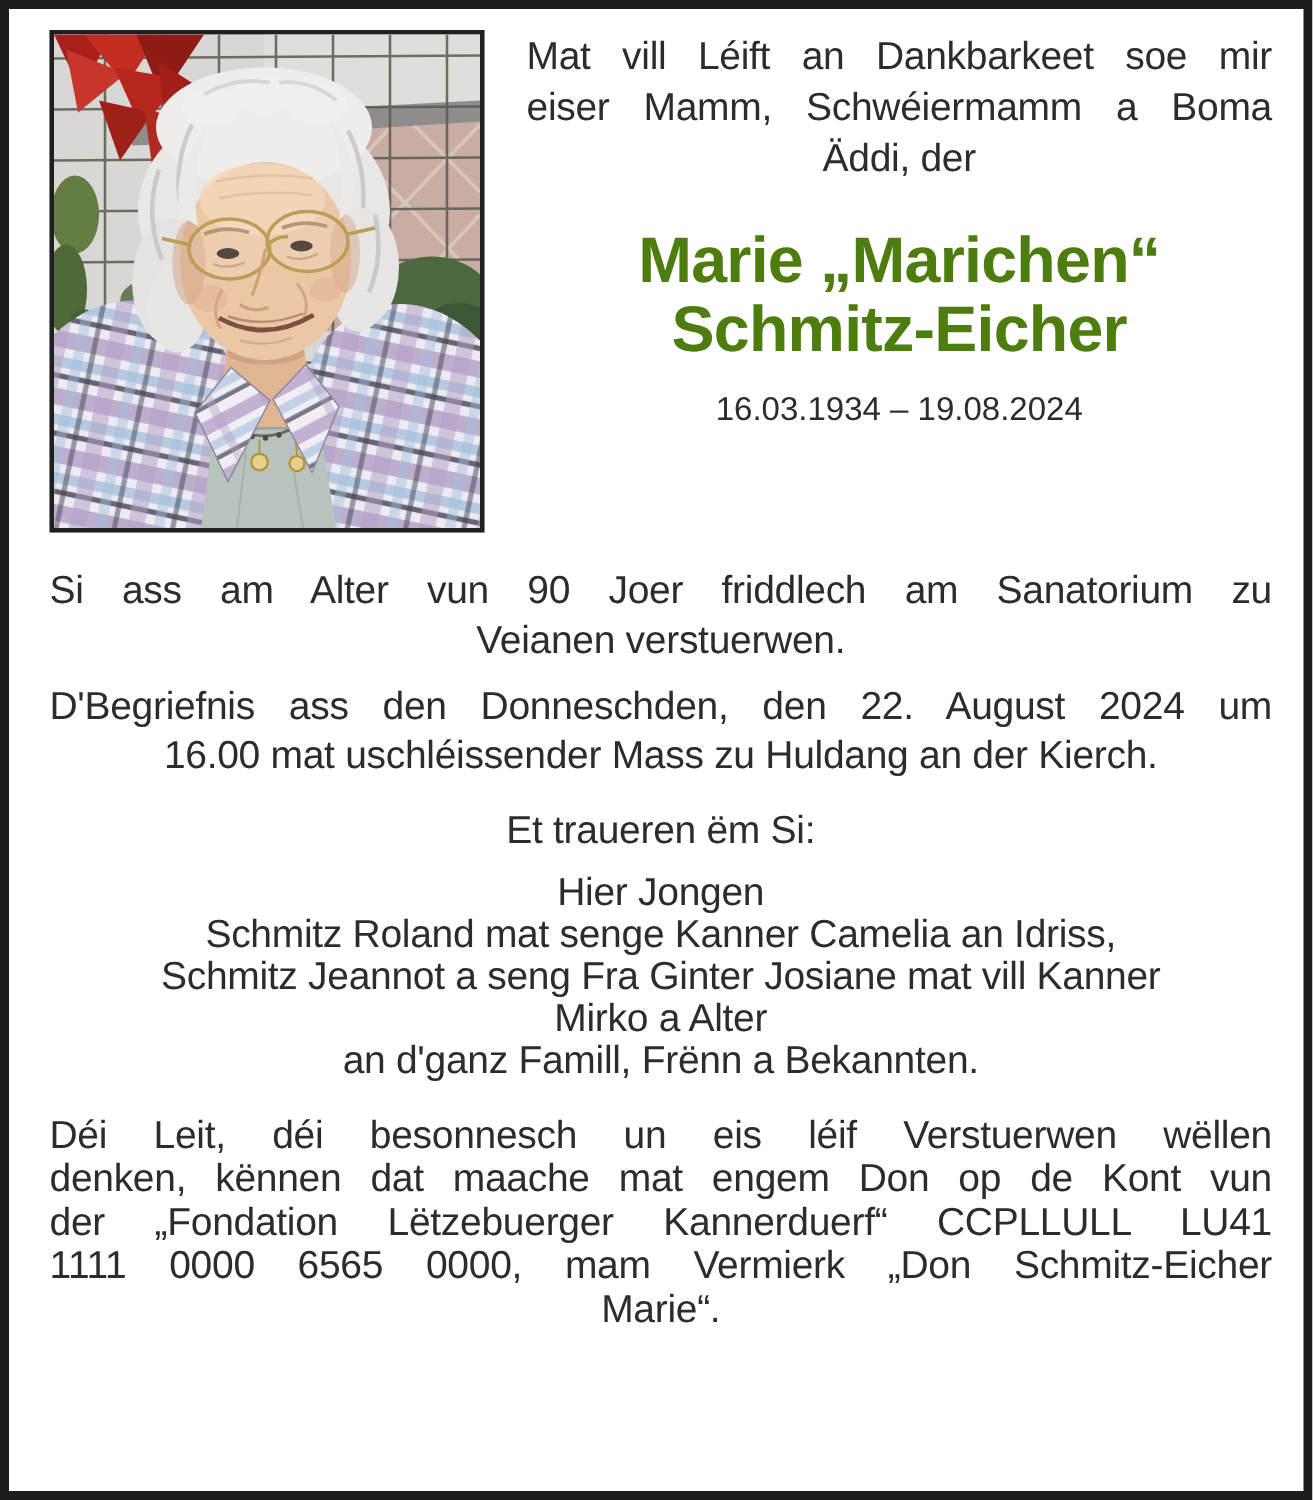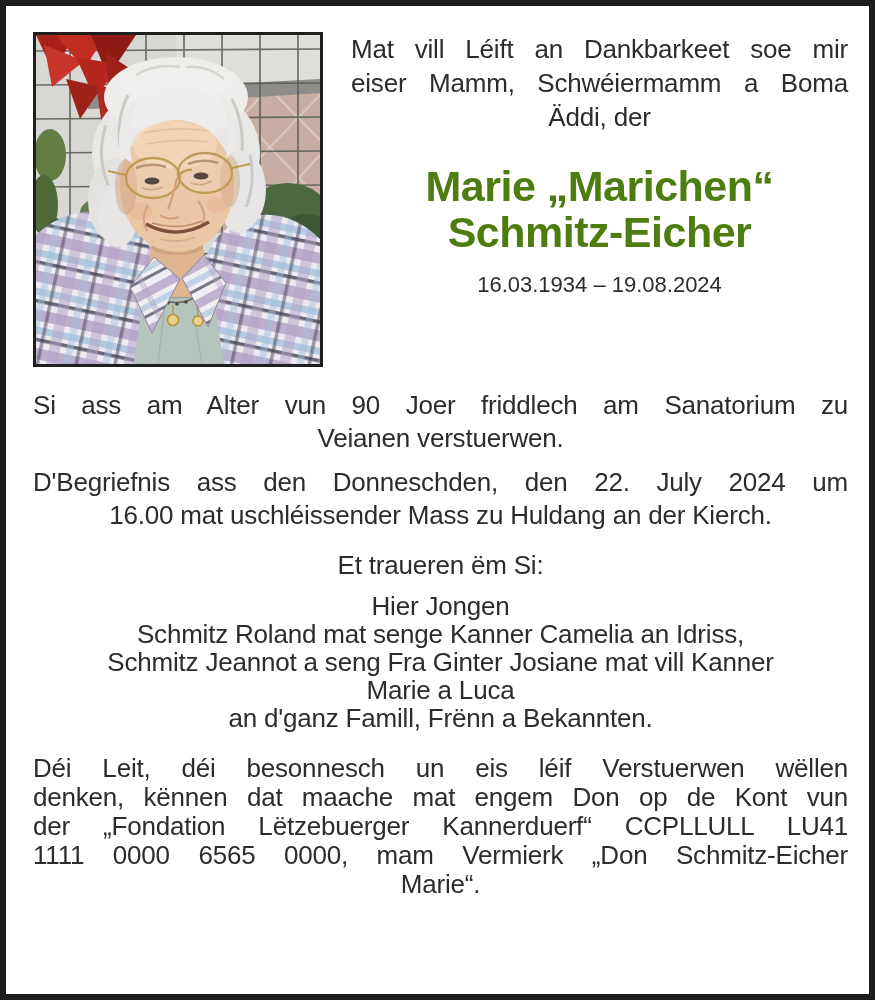--- a/index.html
+++ b/index.html
@@ -1,20 +1,20 @@
 <!DOCTYPE html>
 <html><head>
 <meta charset="utf-8">
 <style>
   html,body{margin:0;padding:0;background:#ffffff;}
   .frame{
     box-sizing:border-box;
     width:875px;height:1000px;
     border:6px solid #1c1c1c;
-    padding:26px 21px 0 27px;
+    padding:14px 21px 0 27px;
     font-family:"Liberation Sans", sans-serif;
     color:#2c2c2c;
     background:#ffffff;
     overflow:hidden;
   }
   .top{display:flex;gap:28px;}
   .photo-frame{
     flex:none;
     width:284px;height:329px;
     border:3px solid #1f1f1f;
@@ -205,33 +205,33 @@
       <div class="dates">16.03.1934 – 19.08.2024</div>
     </div>
   </div>
 
   <div class="p33 death">
     <div class="ln jf">Si ass am Alter vun 90 Joer friddlech am Sanatorium zu</div>
     <div class="ln">Veianen verstuerwen.</div>
   </div>
 
   <div class="p33 funeral">
-    <div class="ln jf">D'Begriefnis ass den Donneschden, den 22. July 2024 um</div>
+    <div class="ln jf">D'Begriefnis ass den Donneschden, den 22. August 2024 um</div>
     <div class="ln">16.00 mat uschléissender Mass zu Huldang an der Kierch.</div>
   </div>
 
   <div class="p33 mourn-h">
     <div class="ln">Et traueren ëm Si:</div>
   </div>
 
   <div class="mourners">
     <div class="ln">Hier Jongen</div>
     <div class="ln">Schmitz Roland mat senge Kanner Camelia an Idriss,</div>
     <div class="ln">Schmitz Jeannot a seng Fra Ginter Josiane mat vill Kanner</div>
-    <div class="ln">Marie a Luca</div>
+    <div class="ln">Mirko a Alter</div>
     <div class="ln">an d'ganz Famill, Frënn a Bekannten.</div>
   </div>
 
 
   <div class="donation">
     <div class="ln jf">Déi Leit, déi besonnesch un eis léif Verstuerwen wëllen</div>
     <div class="ln jf">denken, kënnen dat maache mat engem Don op de Kont vun</div>
     <div class="ln jf">der „Fondation Lëtzebuerger Kannerduerf“ CCPLLULL LU41</div>
     <div class="ln jf">1111 0000 6565 0000, mam Vermierk „Don Schmitz-Eicher</div>
     <div class="ln">Marie“.</div>

